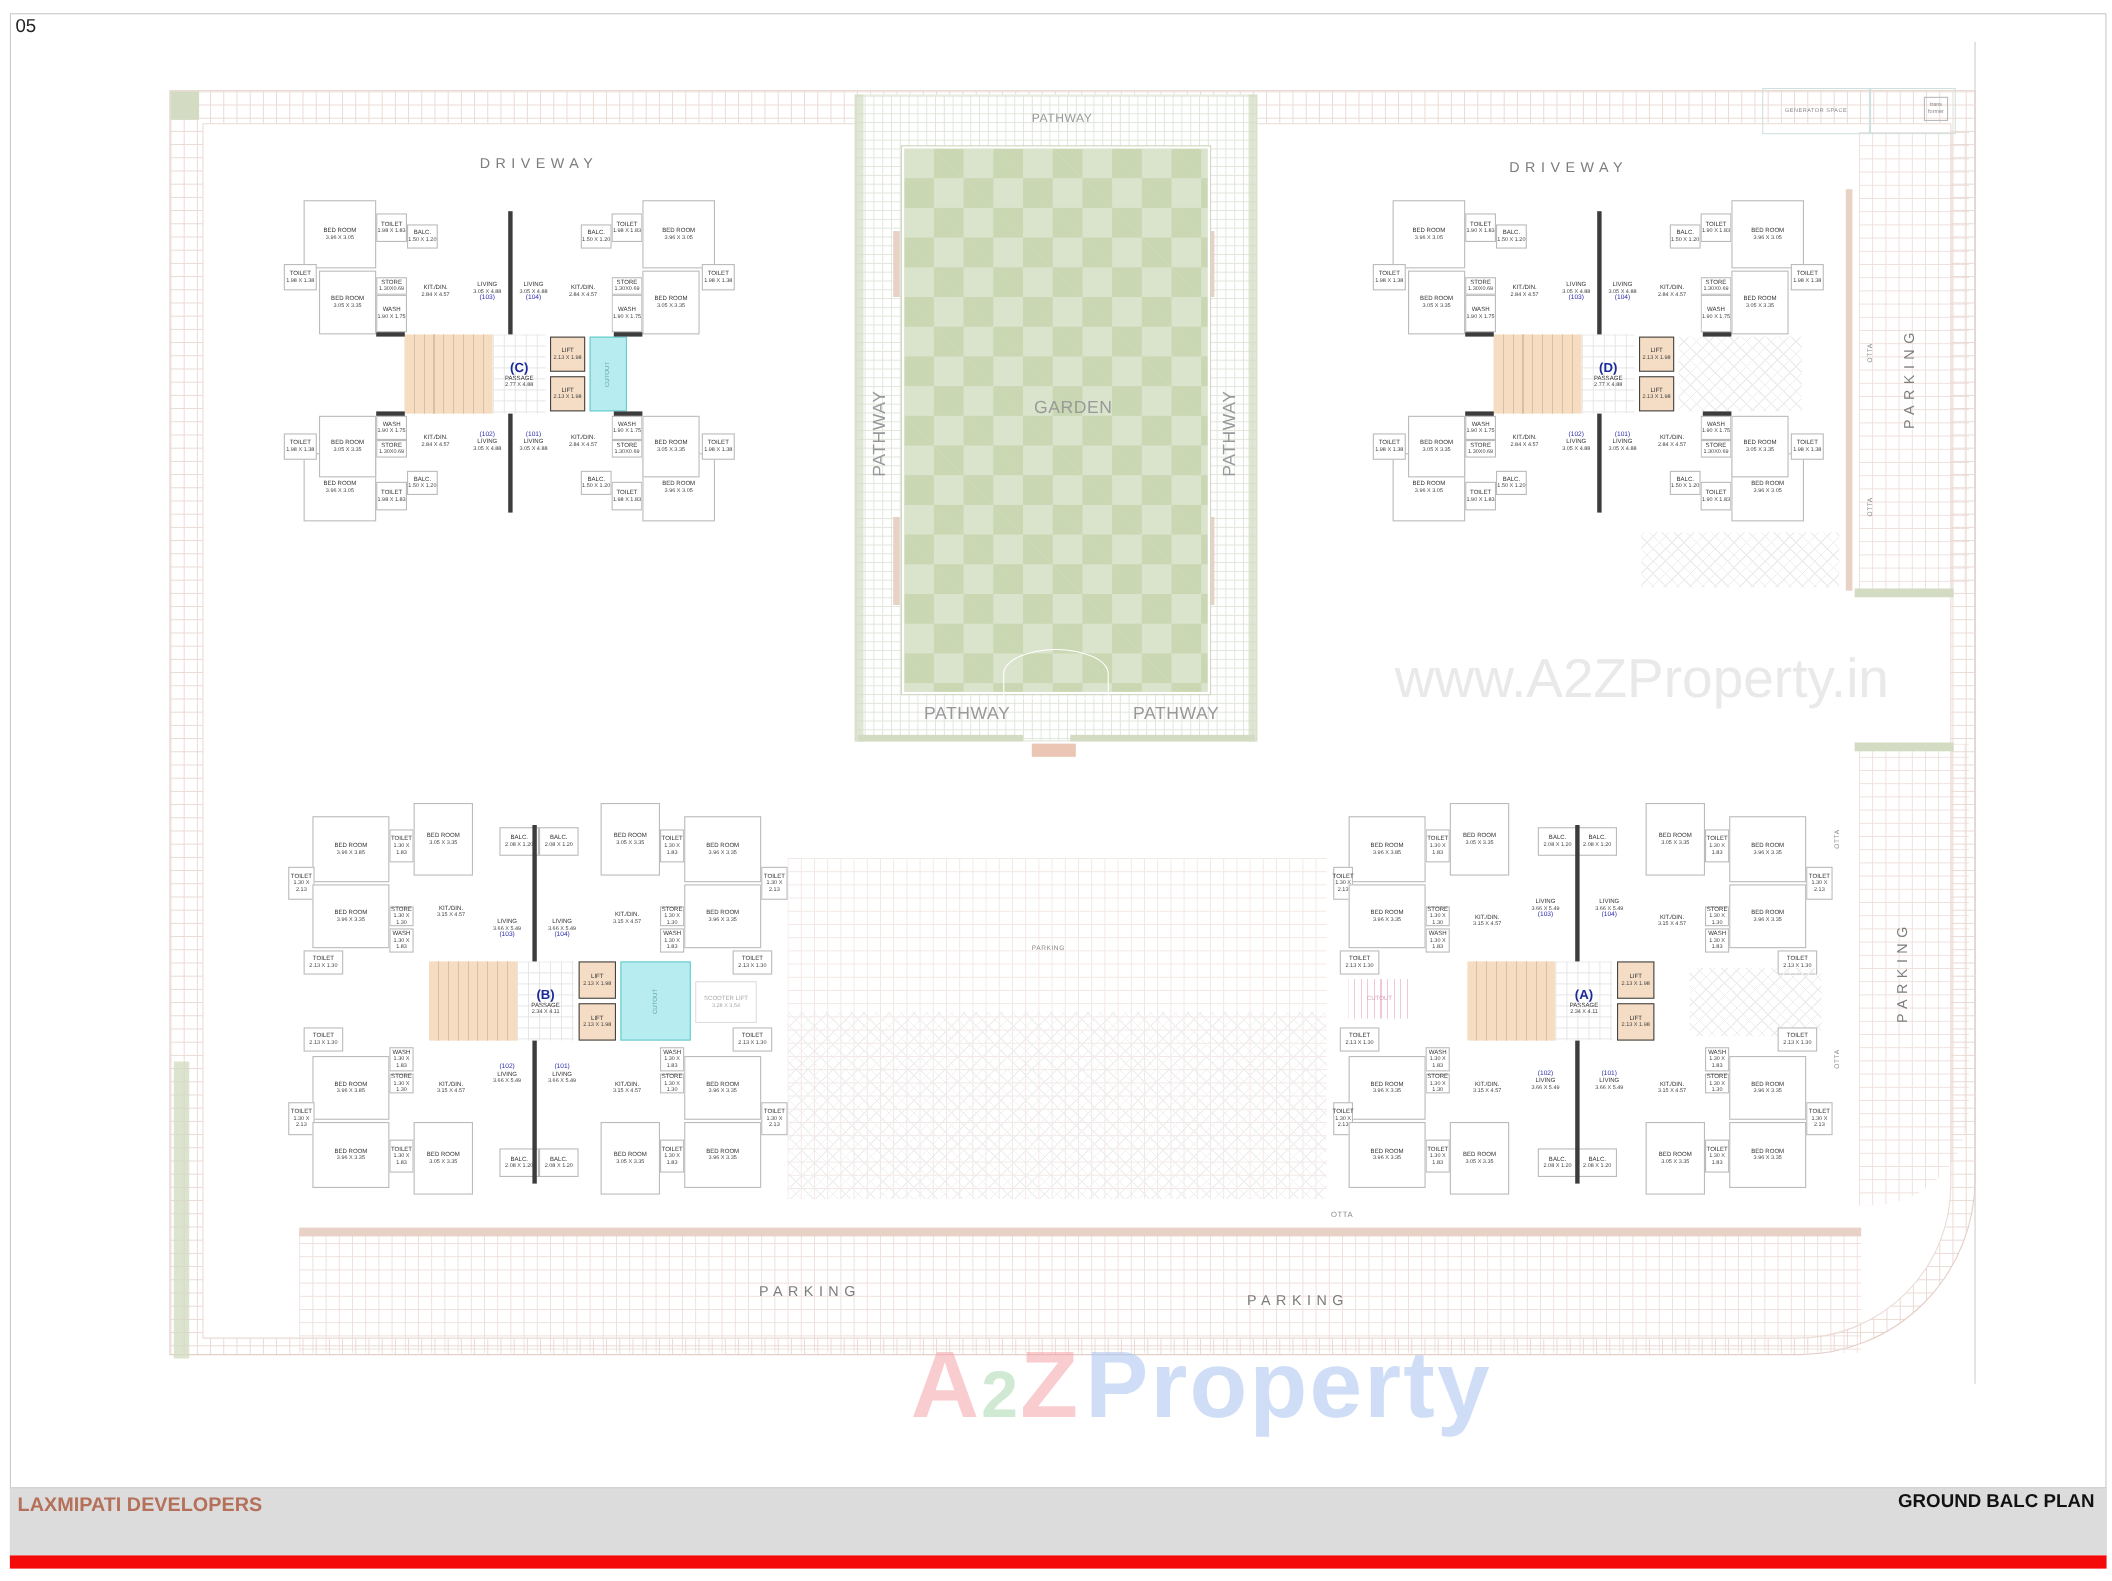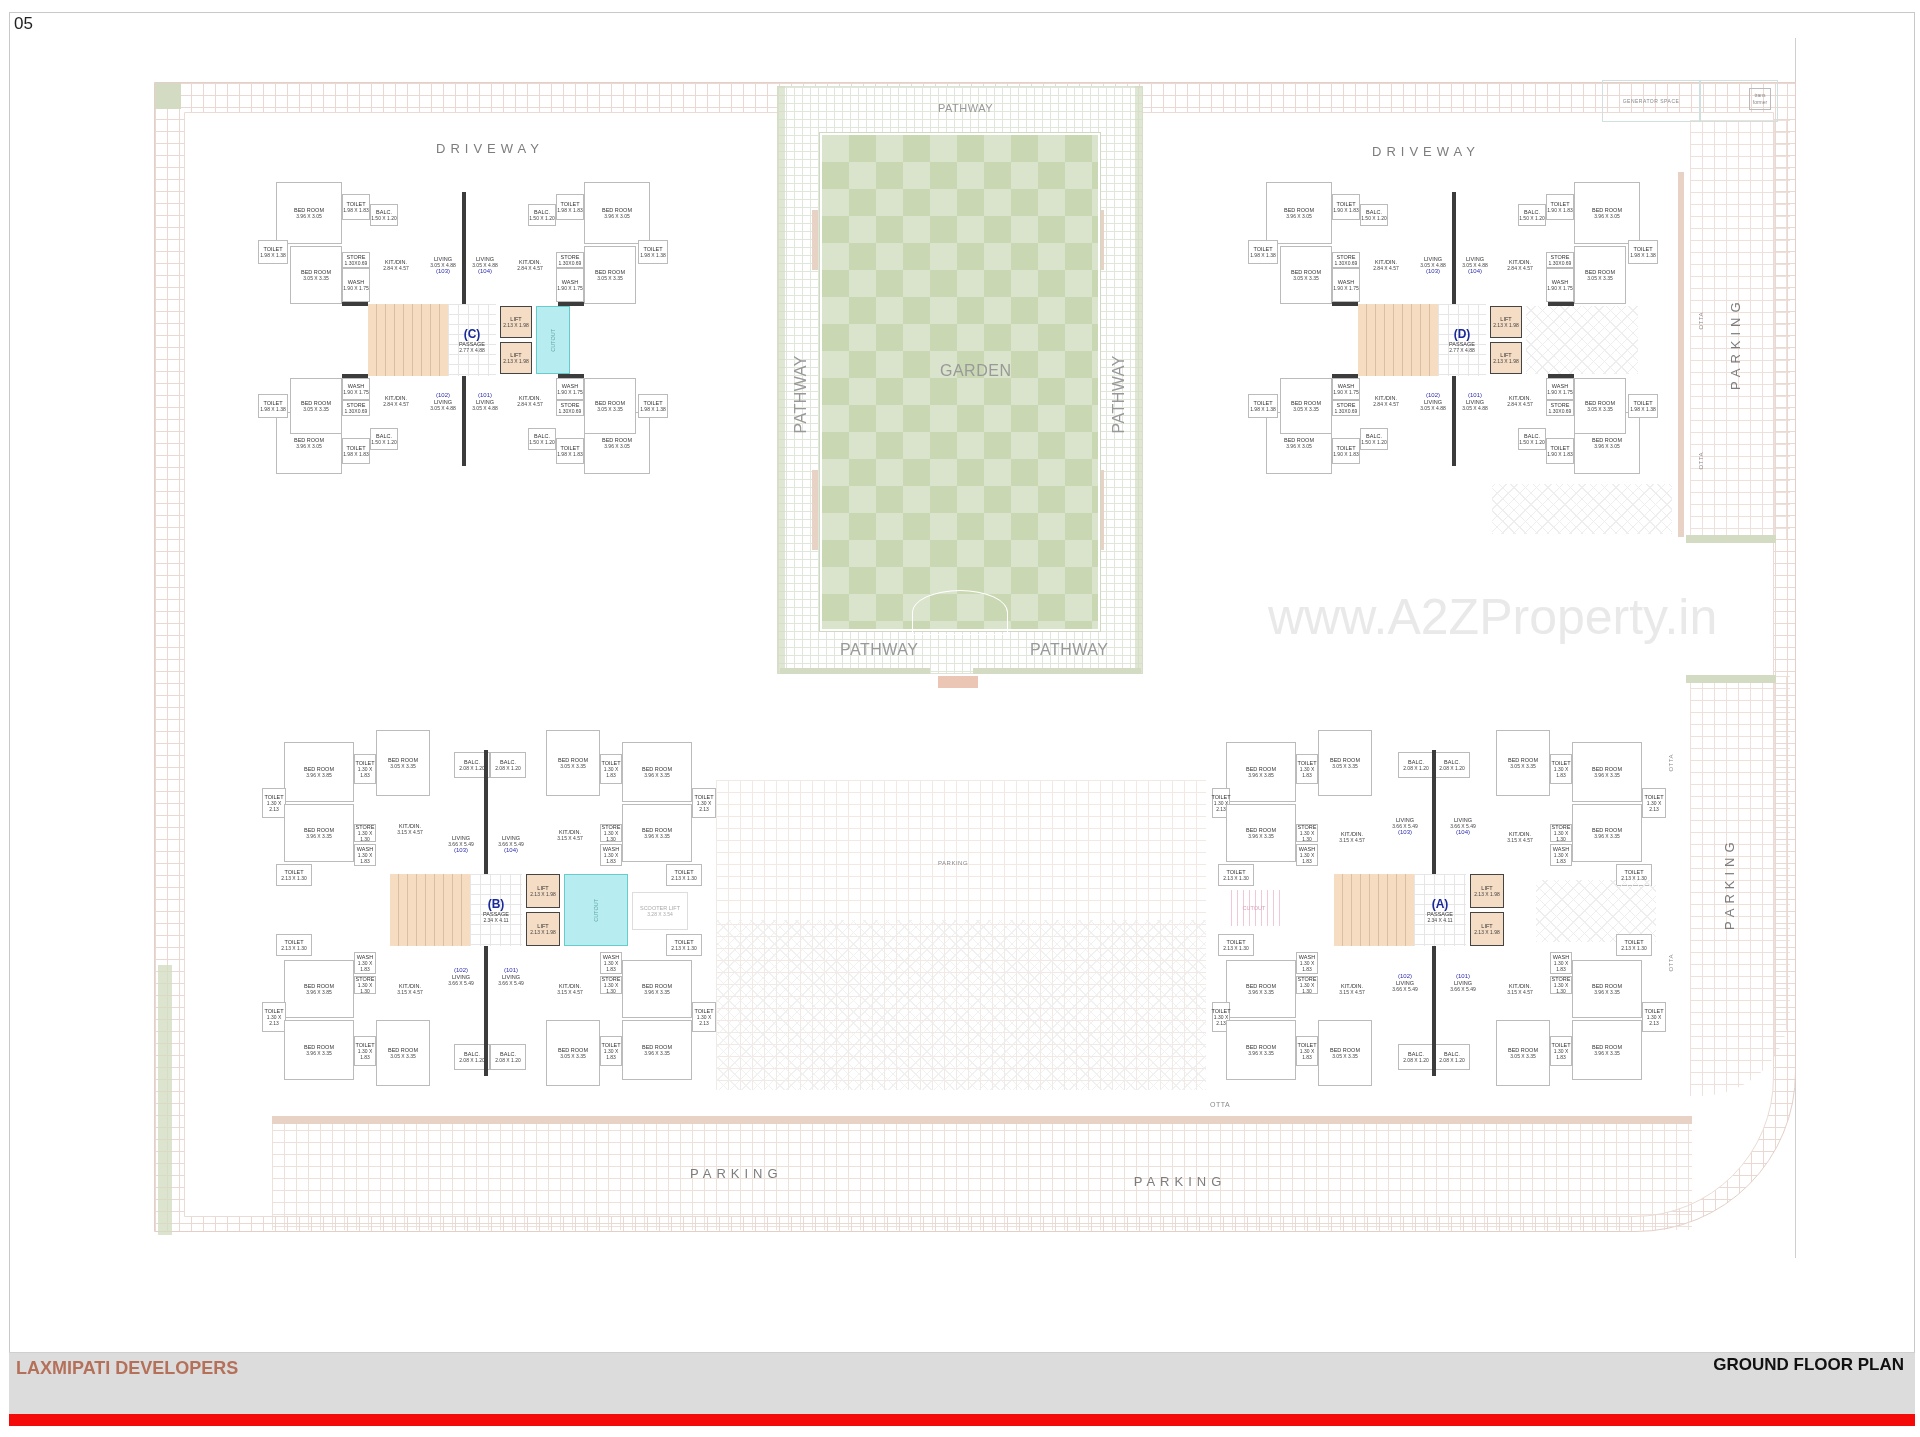--- a/index.html
+++ b/index.html
@@ -886,18 +886,22 @@
         <span class="rd">3.15 X 4.57</span>
       </div>
 
     <div class="wall" style="left:220px;top:26px;width:4px;height:124px"></div>
     <div class="wall" style="left:220px;top:222px;width:4px;height:130px"></div>
     <span class="abs label-sm vert" style="left:456px;top:30px;font-size:6px">OTTA</span>
     <span class="abs label-sm vert" style="left:456px;top:230px;font-size:6px">OTTA</span>
   </div>
 
   <div class="abs watermark-url" style="left:1268px;top:588px">www.A2ZProperty.in</div>
+  <div class="abs" style="left:828px;top:1210px;white-space:nowrap">
+    <span class="wm-logo" style="color:#f5a3a8">A</span><span class="wm-logo" style="color:#a9d8b0;font-size:60px">2</span><span class="wm-logo" style="color:#f5a3a8">Z</span>
+    <span class="wm-logo" style="color:#a8c4f0">Property</span>
+  </div>
 
   <div id="footer-band" class="abs"></div>
   <div id="dev-name" class="abs">LAXMIPATI DEVELOPERS</div>
-  <div id="plan-title" class="abs">GROUND FLOOR PLAN</div>
+  <div id="plan-title" class="abs">GROUND BALC PLAN</div>
   <div id="footer-red" class="abs"></div>
 </div>
 
 </body></html>

